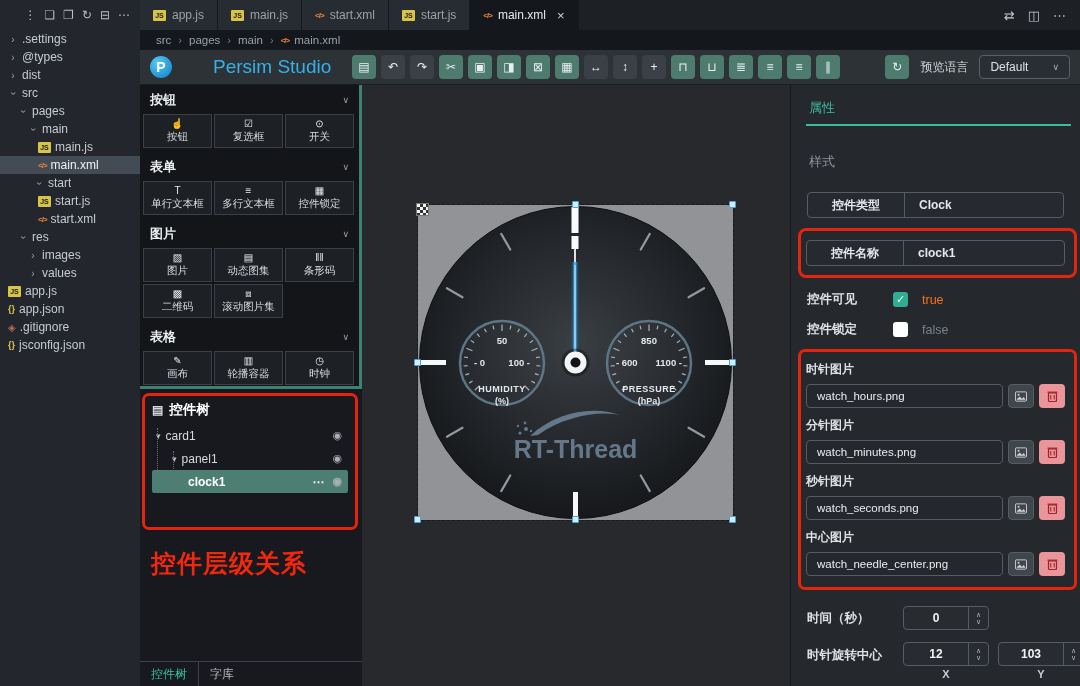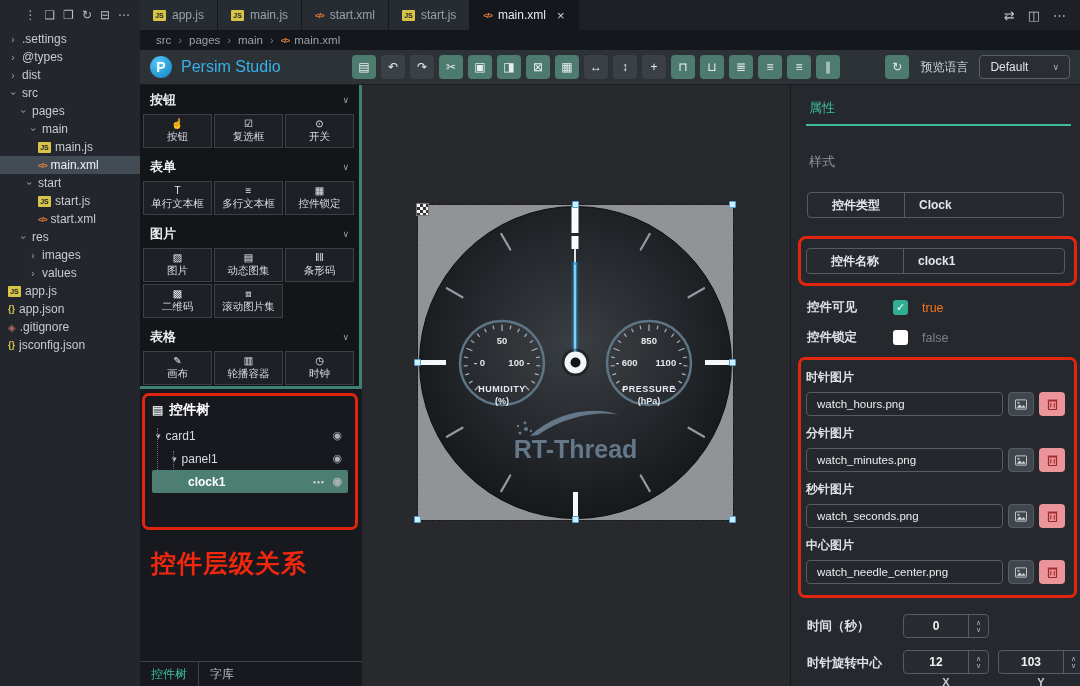--- a/index.html
+++ b/index.html
@@ -24,21 +24,21 @@
   .tab.active{background:#14171c;color:#e6eaee;}
   .tab-close{font-size:13px;margin-left:5px;color:#cfd4d9;}
   .tab-actions{margin-left:auto;display:flex;gap:13px;align-items:center;padding-right:14px;color:#c3c9cf;font-size:13px;}
   .breadcrumb{position:absolute;left:140px;top:30px;width:940px;height:20px;background:#14171c;display:flex;align-items:center;gap:7px;padding:0 16px;font-size:11.5px;color:#9aa1a9;box-sizing:border-box;}
   .bc-sep{color:#767d85;font-size:11px;}
   .bc-item{display:flex;align-items:center;gap:5px;}
   
   .studio-bar{position:absolute;left:140px;top:50px;width:940px;height:35px;background:#2d3237;display:flex;align-items:center;box-sizing:border-box;padding:0 10px;border-bottom:1px solid #1a1d21;}
   .brand{display:flex;align-items:center;gap:9px;width:202px;}
   .logo{width:22px;height:22px;border-radius:50%;background:radial-gradient(circle at 35% 30%,#56c8f5,#0d7fc4);color:#fff;font-weight:bold;font-size:14px;display:flex;align-items:center;justify-content:center;flex:0 0 auto;}
-  .brand-name{color:#35b1e8;font-size:16px;}
+  .brand-name{color:#35b1e8;font-size:19px;margin-left:32px;}
   .tools{display:flex;gap:5px;}
   .tbtn{width:24px;height:24px;border:none;border-radius:4px;display:flex;align-items:center;justify-content:center;color:#e9edf0;font-size:12px;cursor:pointer;padding:0;line-height:1;}
   .tbtn.teal{background:#4d7c6f;}
   .tbtn.dark{background:#3b4046;}
   .studio-right{margin-left:auto;display:flex;align-items:center;gap:11px;}
   .lang-label{font-size:12px;color:#ced3d8;}
   .lang-select{display:flex;align-items:center;gap:24px;border:1px solid #5a6067;border-radius:4px;padding:4px 10px;font-size:12px;color:#dde1e5;background:#2a2e33;cursor:pointer;}
   .lang-select .chev{font-size:9px;color:#aab0b6;}
   
   .palette{position:absolute;left:140px;top:85px;width:219px;height:301px;background:#131519;overflow:hidden;}
@@ -78,21 +78,21 @@
   .props{position:absolute;left:790px;top:85px;width:290px;height:601px;background:#25282d;box-sizing:border-box;padding:10px 16px;border-left:1px solid #15181c;overflow:hidden;}
   .ptabs{display:flex;gap:36px;font-size:13px;padding:4px 0 9px 2px;flex-direction:column;}
   .ptab{cursor:pointer;}
   .ptab.active{color:#3dbd9e;position:relative;}
   .ptab.active::after{content:"";position:absolute;left:-3px;right:-7px;bottom:-9px;height:2px;background:#3dbd9e;}
   .ptab.idle{color:#8f969d;}
   .type-field{display:flex;height:24px;border:1px solid #565c63;border-radius:4px;align-items:stretch;font-size:12px;color:#e3e7eb;background:#26292e;}
   .tf-label{width:96px;display:flex;align-items:center;justify-content:center;border-right:1px solid #565c63;font-weight:bold;flex:0 0 auto;}
   .tf-value{flex:1;display:flex;align-items:center;padding-left:14px;font-weight:bold;}
   .mt12{margin-top:12px;}
-  .red-ring-name{border:3px solid #e1250e;border-radius:8px;margin:18px -13px 4px -9px;padding:9px 9px 9px 5px;}
+  .red-ring-name{border:3px solid #e1250e;border-radius:8px;margin:10px -13px 4px -9px;padding:9px 9px 9px 5px;}
   .bool-row{display:flex;align-items:center;gap:14px;margin-top:13px;font-size:12.5px;color:#dde1e5;}
   .bool-row .lbl{width:72px;font-weight:bold;}
   .cb{width:15px;height:15px;border-radius:3px;display:flex;align-items:center;justify-content:center;font-size:11px;cursor:pointer;flex:0 0 auto;}
   .cb.on{background:#2fae93;color:#fff;}
   .cb.off{background:#fff;}
   .bool-val.on{color:#f97316;}
   .bool-val.off{color:#7a8187;}
   .red-ring-imgs{border:3px solid #e1250e;border-radius:7px;margin:11px -13px 0 -9px;padding:0 9px 11px 5px;}
   .img-group{margin-top:9px;}
   .img-label{font-size:12px;color:#dde1e5;margin-bottom:6px;font-weight:bold;}
@@ -150,21 +150,21 @@
           <span class="ft-label">main</span>
         </div>
         <div class="ft-row" style="padding-left: 38px;">
           <span class="ic-js">JS</span>
           <span class="ft-label">main.js</span>
         </div>
         <div class="ft-row selected" style="padding-left: 38px;">
           <span class="ic-xml">&lt;/&gt;</span>
           <span class="ft-label">main.xml</span>
         </div>
-        <div class="ft-row" style="padding-left: 24px;">
+        <div class="ft-row" style="padding-left: 34px;">
           <span class="ft-chev exp">›</span>
           <span class="ft-label">start</span>
         </div>
         <div class="ft-row" style="padding-left: 38px;">
           <span class="ic-js">JS</span>
           <span class="ft-label">start.js</span>
         </div>
         <div class="ft-row" style="padding-left: 38px;">
           <span class="ic-xml">&lt;/&gt;</span>
           <span class="ft-label">start.xml</span>

